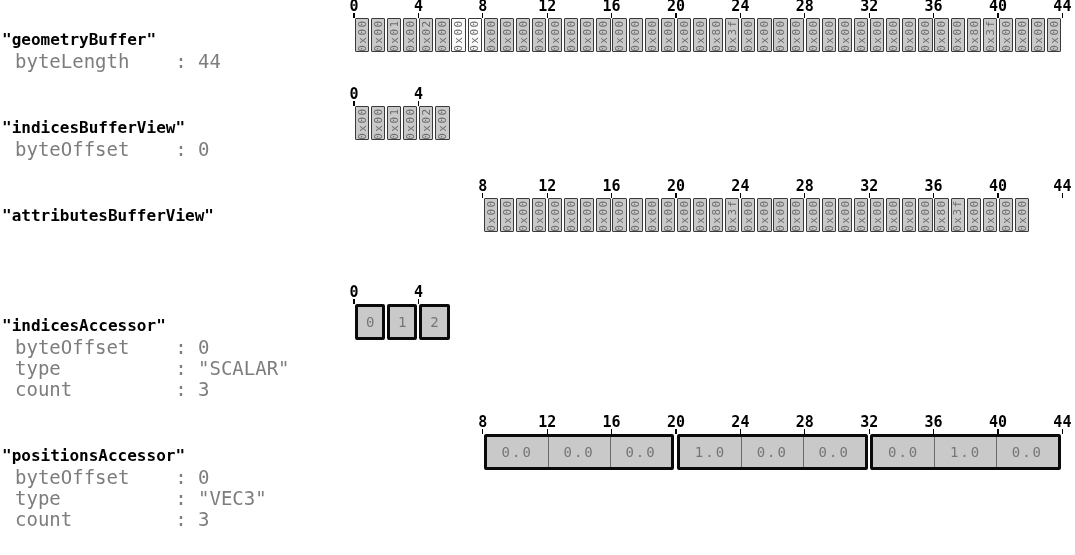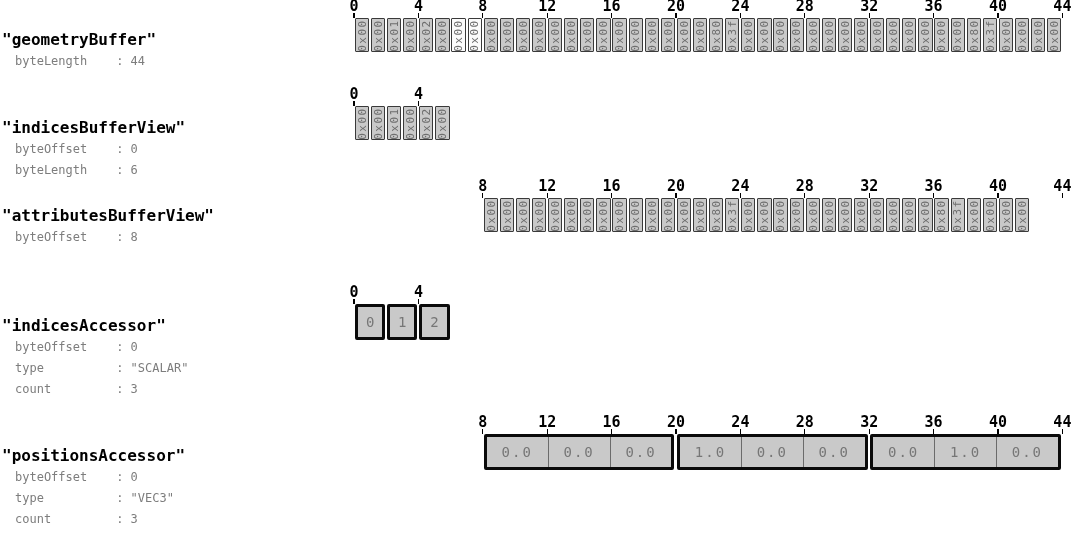--- a/index.html
+++ b/index.html
@@ -18,21 +18,21 @@
   .labels { position: absolute; left: 2px; }
   .sec-title {
     font-size: 16px;
     font-weight: bold;
     color: #000000;
     line-height: 20px;
     white-space: pre;
   }
   .props { margin-top: 1px; }
   .prop {
-    font-size: 12px;
+    font-size: 19px;
     color: #7d7d7d;
     line-height: 21px;
     padding-left: 13px;
     white-space: pre;
   }
   .prop .k { display: inline-block; width: 14ch; }
 
   
   .row { position: absolute; left: 354px; width: 721px; height: 56px; }
 
@@ -278,21 +278,20 @@
       </div>
       <div class="bcell" style="left: 693.1px;">
         <span>0x00</span>
       </div>
     </div>
 
   <div class="labels" style="top:118px">
     <div class="sec-title">"indicesBufferView"</div>
     <div class="props">
         <div class="prop"><span class="k">byteOffset</span><span>: </span><span>0</span></div>
-        <div class="prop"><span class="k">byteLength</span><span>: </span><span>6</span></div>
       </div>
   </div>
   <div class="row" style="top:88px">
       <div class="ruler-label" style="left: -20px;">0</div>
       <div class="tick" style="left: -0.6px;"></div>
       <div class="ruler-label" style="left: 44.4px;">4</div>
       <div class="tick" style="left: 63.8px;"></div>
       <div class="bcell" style="left: 0.8px;">
         <span>0x00</span>
       </div>
@@ -309,21 +308,20 @@
         <span>0x02</span>
       </div>
       <div class="bcell" style="left: 81.3px;">
         <span>0x00</span>
       </div>
     </div>
 
   <div class="labels" style="top:206px">
     <div class="sec-title">"attributesBufferView"</div>
     <div class="props">
-        <div class="prop"><span class="k">byteOffset</span><span>: </span><span>8</span></div>
       </div>
   </div>
   <div class="row" style="top:180px">
       <div class="ruler-label" style="left: 108.8px;">8</div>
       <div class="tick" style="left: 128.2px;"></div>
       <div class="ruler-label" style="left: 173.2px;">12</div>
       <div class="tick" style="left: 192.6px;"></div>
       <div class="ruler-label" style="left: 237.6px;">16</div>
       <div class="tick" style="left: 257px;"></div>
       <div class="ruler-label" style="left: 302px;">20</div>

